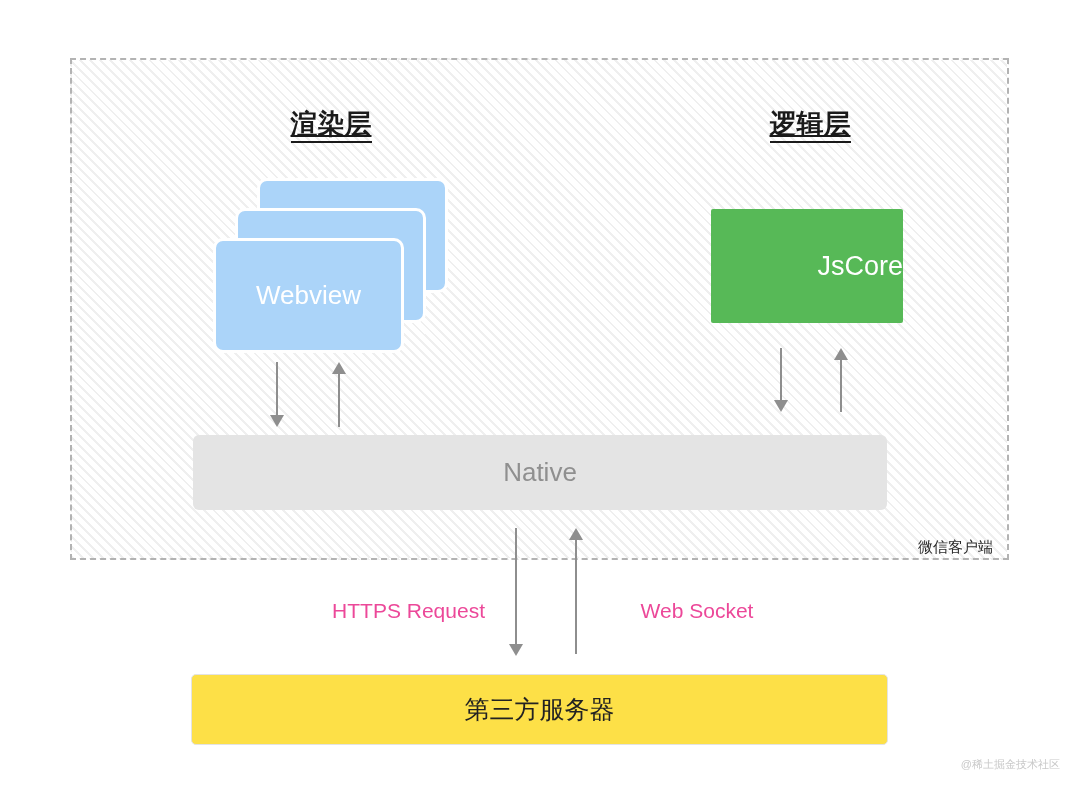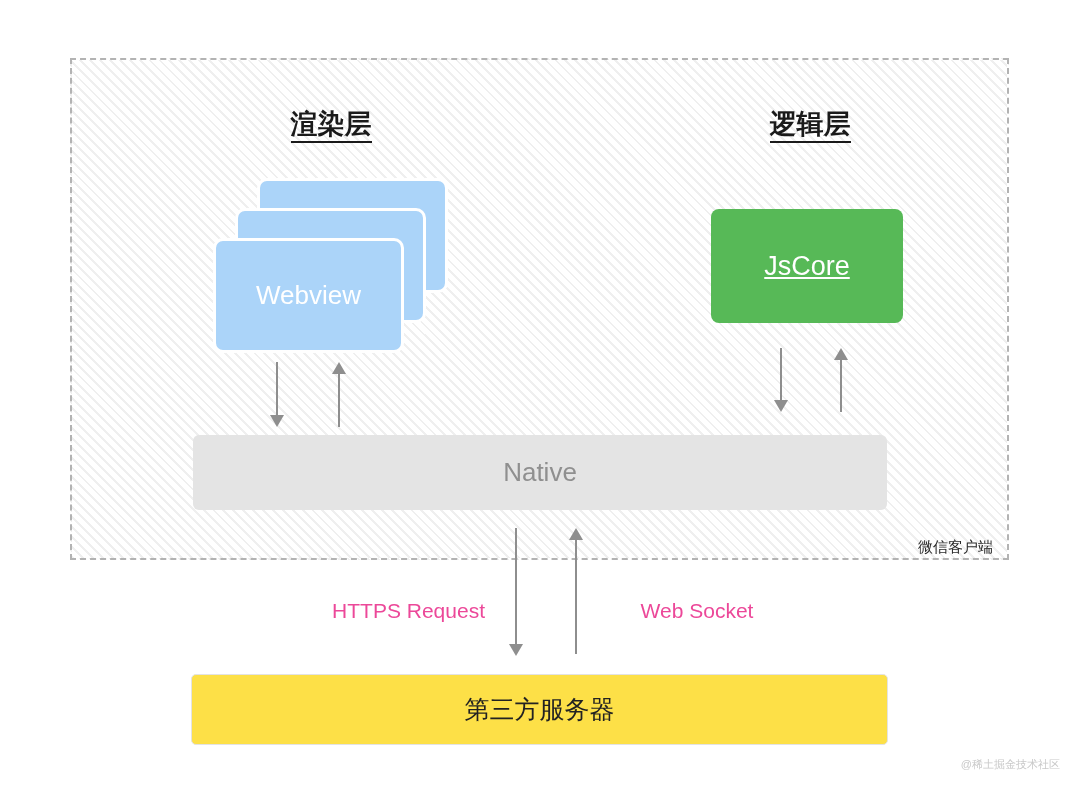--- a/index.html
+++ b/index.html
@@ -29,20 +29,21 @@
     top: 106px;
     width: 160px;
     text-align: center;
     font-size: 27px;
     font-weight: 600;
     color: #1a1a1a;
   }
   .layer-title span {
     border-bottom: 2px solid #1a1a1a;
     padding-bottom: 2px;
+    text-decoration: underline;
   }
   .title-render { left: 251px; }
   .title-logic  { left: 730px; }
 
   
   .wv-card {
     width: 191px; height: 115px;
     border: 3px solid #ffffff;
     border-radius: 10px;
   }
@@ -51,23 +52,23 @@
   .wv-front {
     left: 213px; top: 238px;
     display: flex; align-items: center; justify-content: center;
     color: #ffffff; font-size: 26px;
   }
 
   
   .jscore-box {
     left: 711px; top: 209px;
     width: 192px; height: 114px;
-    border-radius: 8px;
-    display: flex; align-items: center; justify-content: center;
-    color: #ffffff; font-size: 27px; text-decoration: underline;
+    border-radius: 2px;
+    display: flex; align-items: center; justify-content: flex-end;
+    color: #ffffff; font-size: 27px;
   }
 
   
   .native-bar {
     left: 193px; top: 435px;
     width: 694px; height: 75px;
     border-radius: 6px;
     display: flex; align-items: center; justify-content: center;
     color: #8f8f8f; font-size: 26px;
   }

